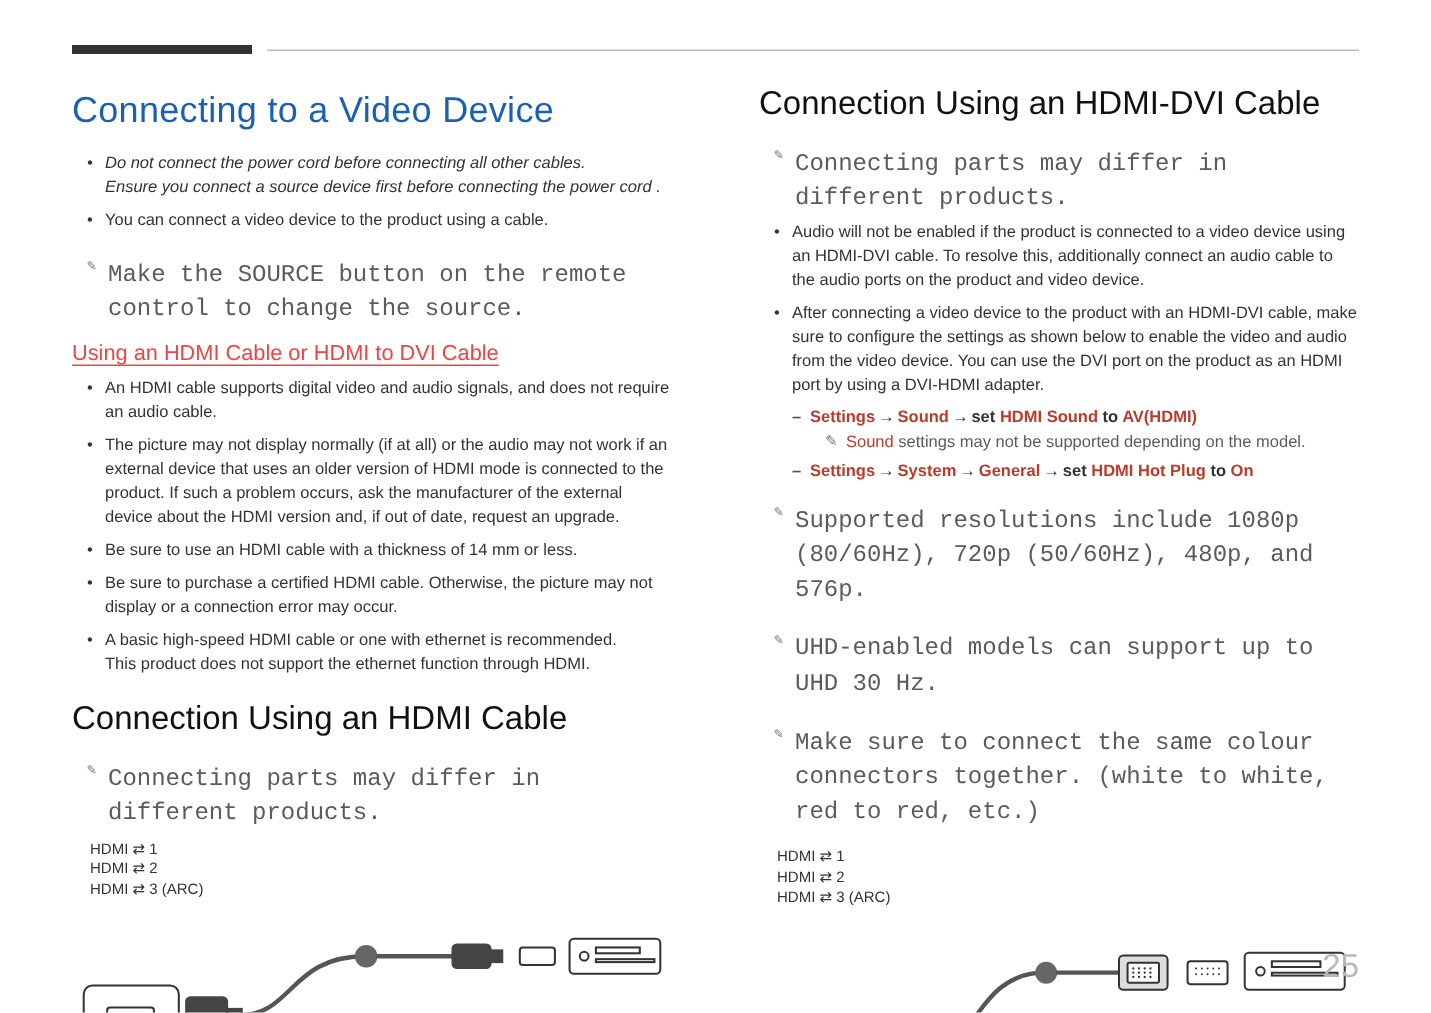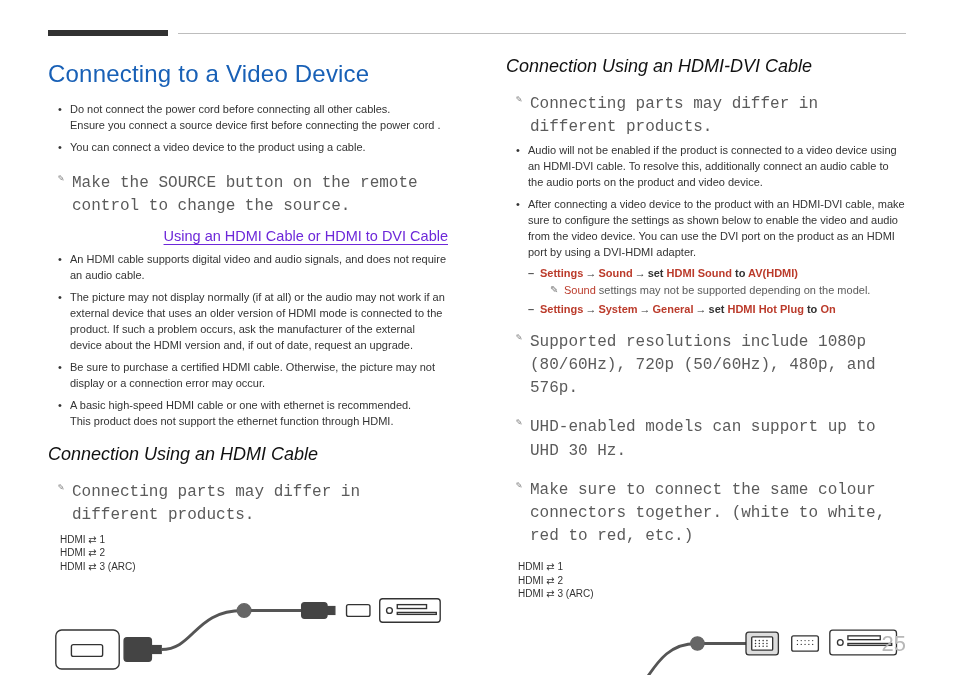--- a/index.html
+++ b/index.html
@@ -10,22 +10,22 @@
     width: 954px;
     height: 675px;
     position: relative;
     padding: 30px 48px 0 48px;
   }
   .topbar { border-top: 6px solid #323232; width: 120px; height: 6px; margin-bottom: 0; }
   .thinrule { border-top: 1px solid #bdbdbd; margin-left:130px; margin-top:-3px; margin-bottom: 18px; }
   .cols { display: flex; gap: 58px; }
   .col { flex: 1; min-width:0; }
   h1.blue { color: #1860b6; font-weight: 400; font-size: 24px; margin: 8px 0 14px 0; letter-spacing:.2px;}
-  h2.black { color:#111; font-weight:400; font-size:18px; margin: 14px 0 8px 0; font-style: italic; }
-  h3.ul { color:#6d28d9; font-weight:400; font-size:14.5px; margin: 10px 0 8px 0; text-decoration: underline; text-underline-offset:3px;text-align:right;}
+  h2.black { color:#111; font-weight:400; font-size:22px; margin: 14px 0 8px 0; }
+  h3.ul { color:#ef4444; font-weight:400; font-size:14.5px; margin: 10px 0 8px 0; text-decoration: underline; text-underline-offset:3px;}
   ul.bul { list-style: none; padding-left: 10px; }
   ul.bul > li { position: relative; padding-left: 12px; font-size: 11px; line-height: 1.45; color:#333; margin-bottom:6px; }
   ul.bul > li::before { content:"•"; position:absolute; left:0; top:0; color:#333; }
   .note { font-size: 16px; color:#5b5b5b; line-height:1.45; margin: 16px 0 4px 10px; position:relative; padding-left:14px;font-family:Liberation Mono, monospace;}
   .note::before { content:"✎"; position:absolute; left:0; top:0; color:#7a7a7a; font-size:10px;}
   .settings-line { font-size:11px; padding-left:34px; position:relative; margin:2px 0 4px 0;font-weight:bold;}
   .settings-line::before { content:"–"; position:absolute; left:22px; top:0; color:#555;}
   .red { color:#bb3b2b; }
   .arrow { color:#333; margin:0 2px;}
   .pnum { position:absolute; right:48px; bottom:18px; font-size:22px; color:#b8b8b8; font-weight:300;}
@@ -43,32 +43,33 @@
 
 <div class="topbar"></div>
 <div class="thinrule"></div>
 
 <div class="cols">
 
   <div class="col">
     <h1 class="blue">Connecting to a Video Device</h1>
 
     <ul class="bul">
-      <li style="white-space:pre-line;">Do not connect the power cord before connecting all other cables.
+      <li style="white-space:pre-line;font-style:italic;">Do not connect the power cord before connecting all other cables.
 Ensure you connect a source device first before connecting the power cord .</li>
       <li>You can connect a video device to the product using a cable.</li>
     </ul>
     <div class="note">
       <span>Make the </span><span class="sourcebtn">SOURCE</span><span> button on the remote control to change the source.</span>
     </div>
 
     <h3 class="ul">Using an HDMI Cable or HDMI to DVI Cable</h3>
     <ul class="bul">
       <li>An HDMI cable supports digital video and audio signals, and does not require an audio cable.</li>
       <li>The picture may not display normally (if at all) or the audio may not work if an external device that uses an older version of HDMI mode is connected to the product. If such a problem occurs, ask the manufacturer of the external device about the HDMI version and, if out of date, request an upgrade.</li>
+      <li>Be sure to use an HDMI cable with a thickness of 14 mm or less.</li>
       <li>Be sure to purchase a certified HDMI cable. Otherwise, the picture may not display or a connection error may occur.</li>
       <li style="white-space:pre-line;">A basic high-speed HDMI cable or one with ethernet is recommended.
 This product does not support the ethernet function through HDMI.</li>
     </ul>
 
     <h2 class="black">Connection Using an HDMI Cable</h2>
     <div class="note">Connecting parts may differ in different products.</div>
 
     <div class="portlabels">
       <div class="row">HDMI ⇄ 1</div>

